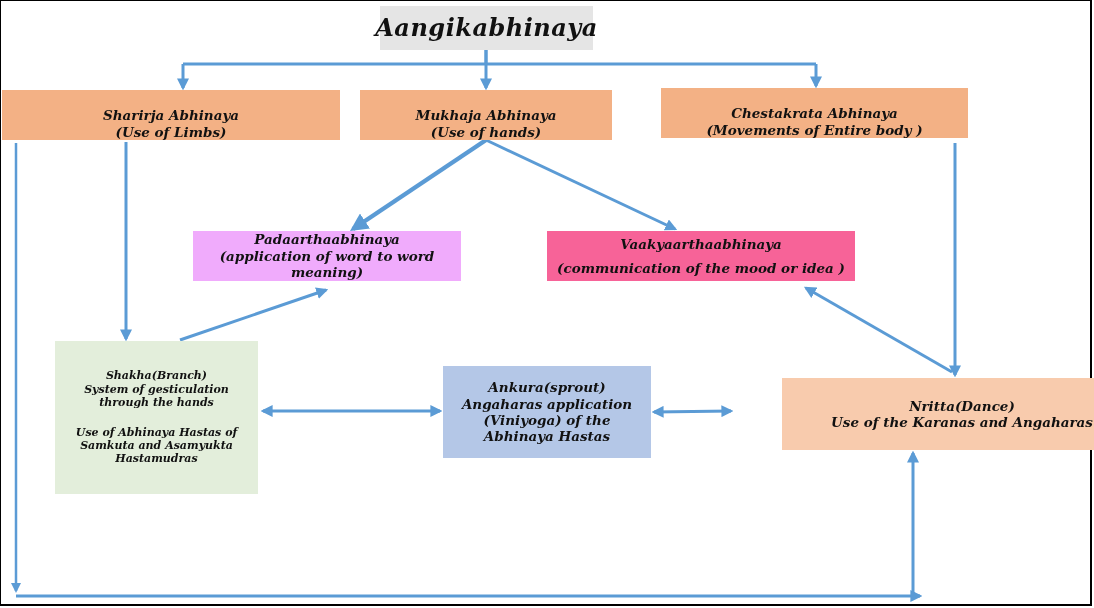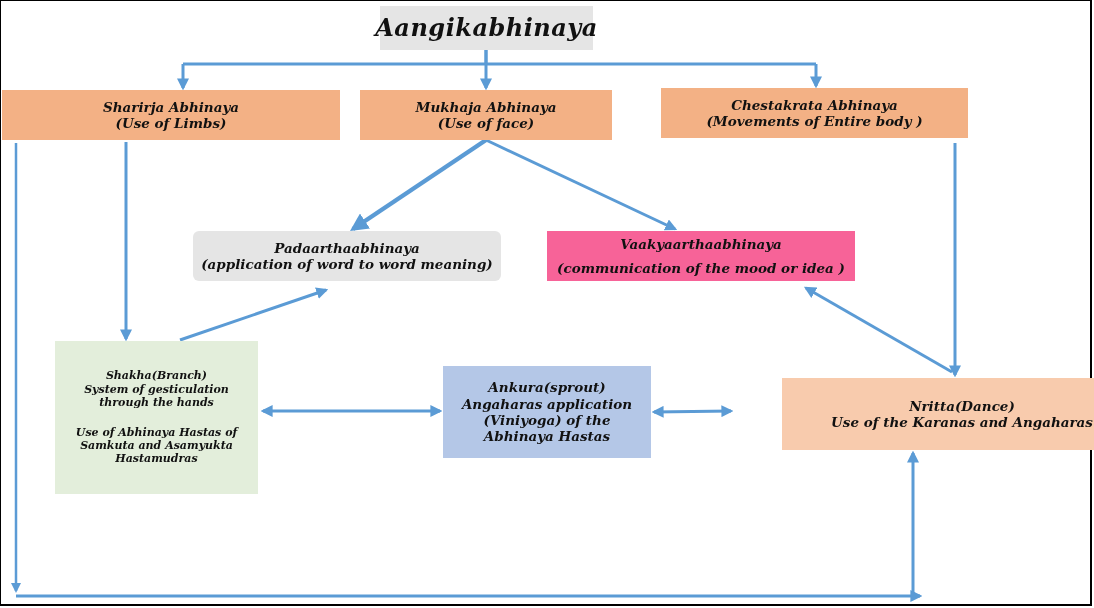--- a/index.html
+++ b/index.html
@@ -16,25 +16,25 @@
       display: flex; flex-direction: column; align-items: center; justify-content: center;
       text-align: center;
       font-family: "DejaVu Serif", serif; font-style: italic; font-weight: bold;
       color: #111; line-height: 1.22;
     }
     .node span { display: block; }
     .title-node {
       left: 380px; top: 6px; width: 213px; height: 44px;
       background: #e5e5e5; font-size: 24px; letter-spacing: 0.5px;
     }
-    .orange { background: #f3b185; font-size: 13.5px; }
+    .orange { background: #f3b185; font-size: 13.5px; justify-content: flex-end; }
     .n-sharirja { left: 2px; top: 90px; width: 338px; height: 50px; }
     .n-mukhaja { left: 360px; top: 90px; width: 252px; height: 50px; }
     .n-chesta { left: 661px; top: 88px; width: 307px; height: 50px; }
-    .n-pada { left: 193px; top: 231px; width: 308px; height: 50px; background: #e5e5e5; font-size: 13.5px; border-radius: 6px; }
+    .n-pada { left: 193px; top: 231px; width: 268px; height: 50px; background: #f0abfc; font-size: 13.5px; }
     .n-vaakya { left: 547px; top: 231px; width: 308px; height: 50px; background: #f76398; font-size: 13.5px; gap: 8px; }
     .n-shakha { left: 55px; top: 341px; width: 203px; height: 153px; background: #e3eedb; font-size: 11px; }
     .n-shakha .gap { height: 16px; }
     .n-ankura { left: 443px; top: 366px; width: 208px; height: 92px; background: #b4c7e7; font-size: 13.5px; font-style: italic; }
     .n-nritta { left: 734px; top: 378px; width: 360px; height: 72px; background: #f8cbad; font-size: 13.5px; margin-left: 48px; }
   </style>
 </head>
 <body>
 
 <div class="frame"></div>
@@ -78,21 +78,21 @@
   <span>Aangikabhinaya</span>
 </div>
 
 <div class="node orange n-sharirja">
   <span>Sharirja Abhinaya</span>
   <span>(Use of Limbs)</span>
 </div>
 
 <div class="node orange n-mukhaja">
   <span>Mukhaja Abhinaya</span>
-  <span>(Use of face)</span>
+  <span>(Use of hands)</span>
 </div>
 
 <div class="node orange n-chesta">
   <span>Chestakrata Abhinaya</span>
   <span>(Movements of Entire body )</span>
 </div>
 
 <div class="node n-pada">
   <span>Padaarthaabhinaya</span>
   <span>(application of word to word meaning)</span>

